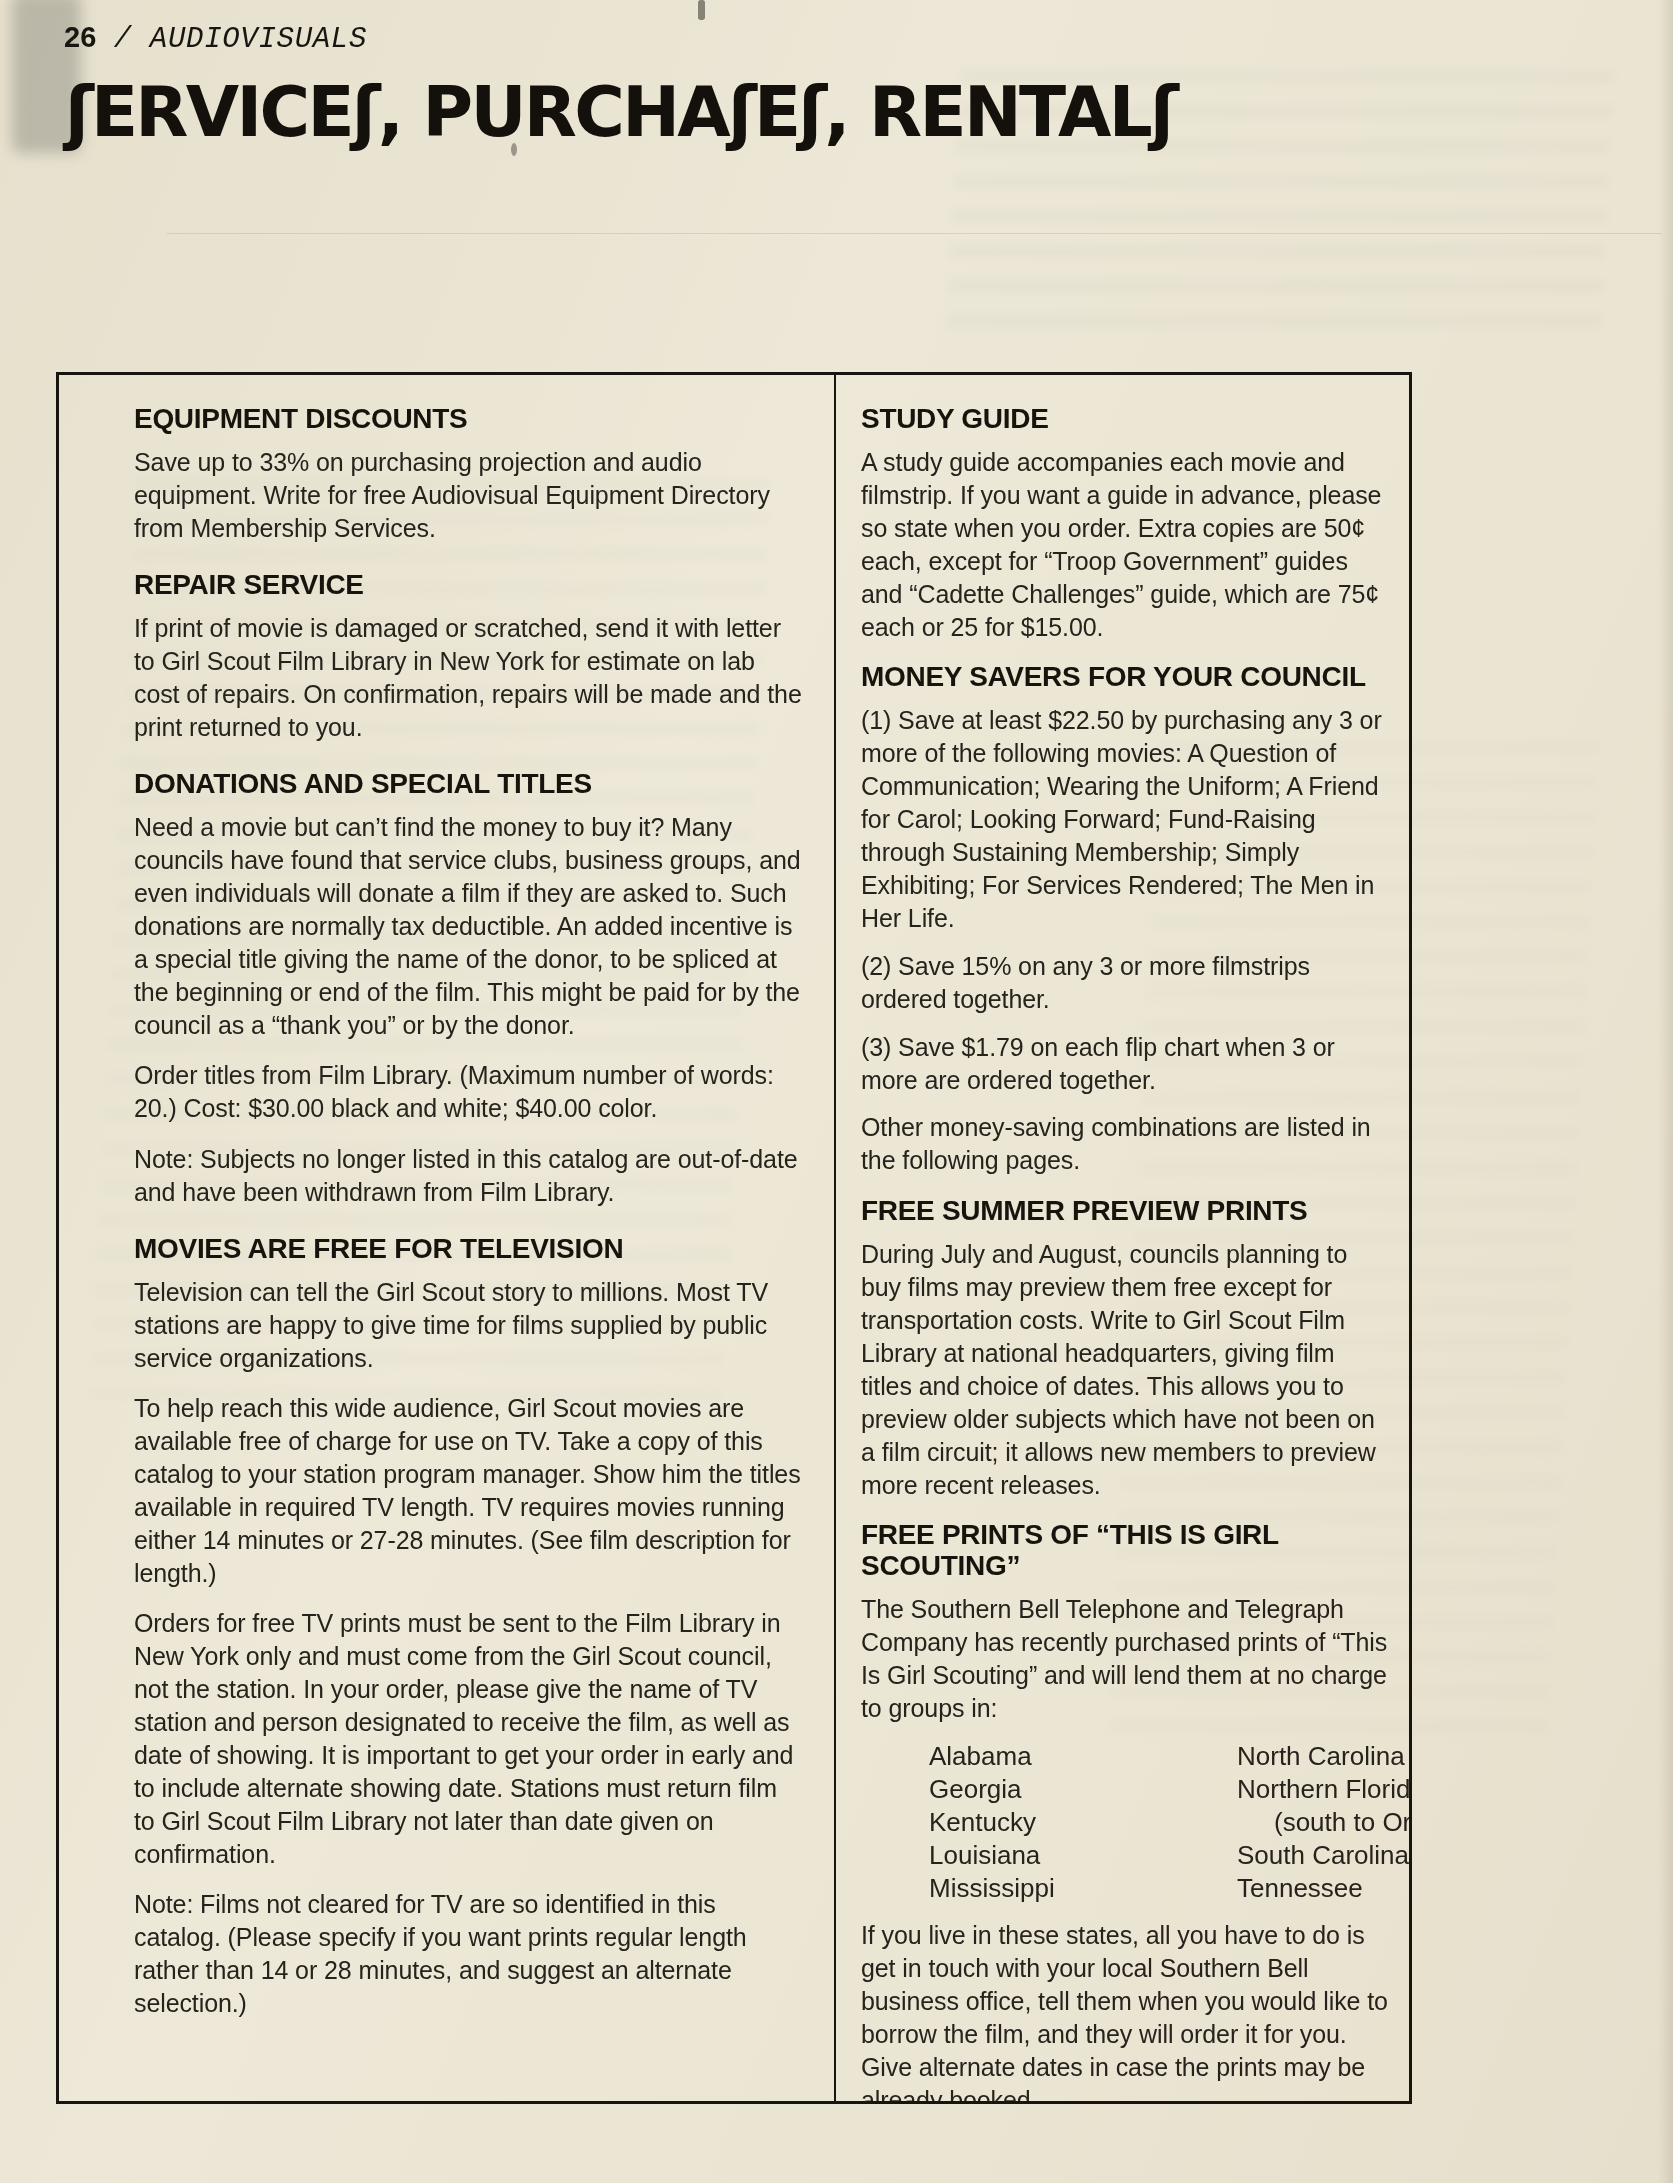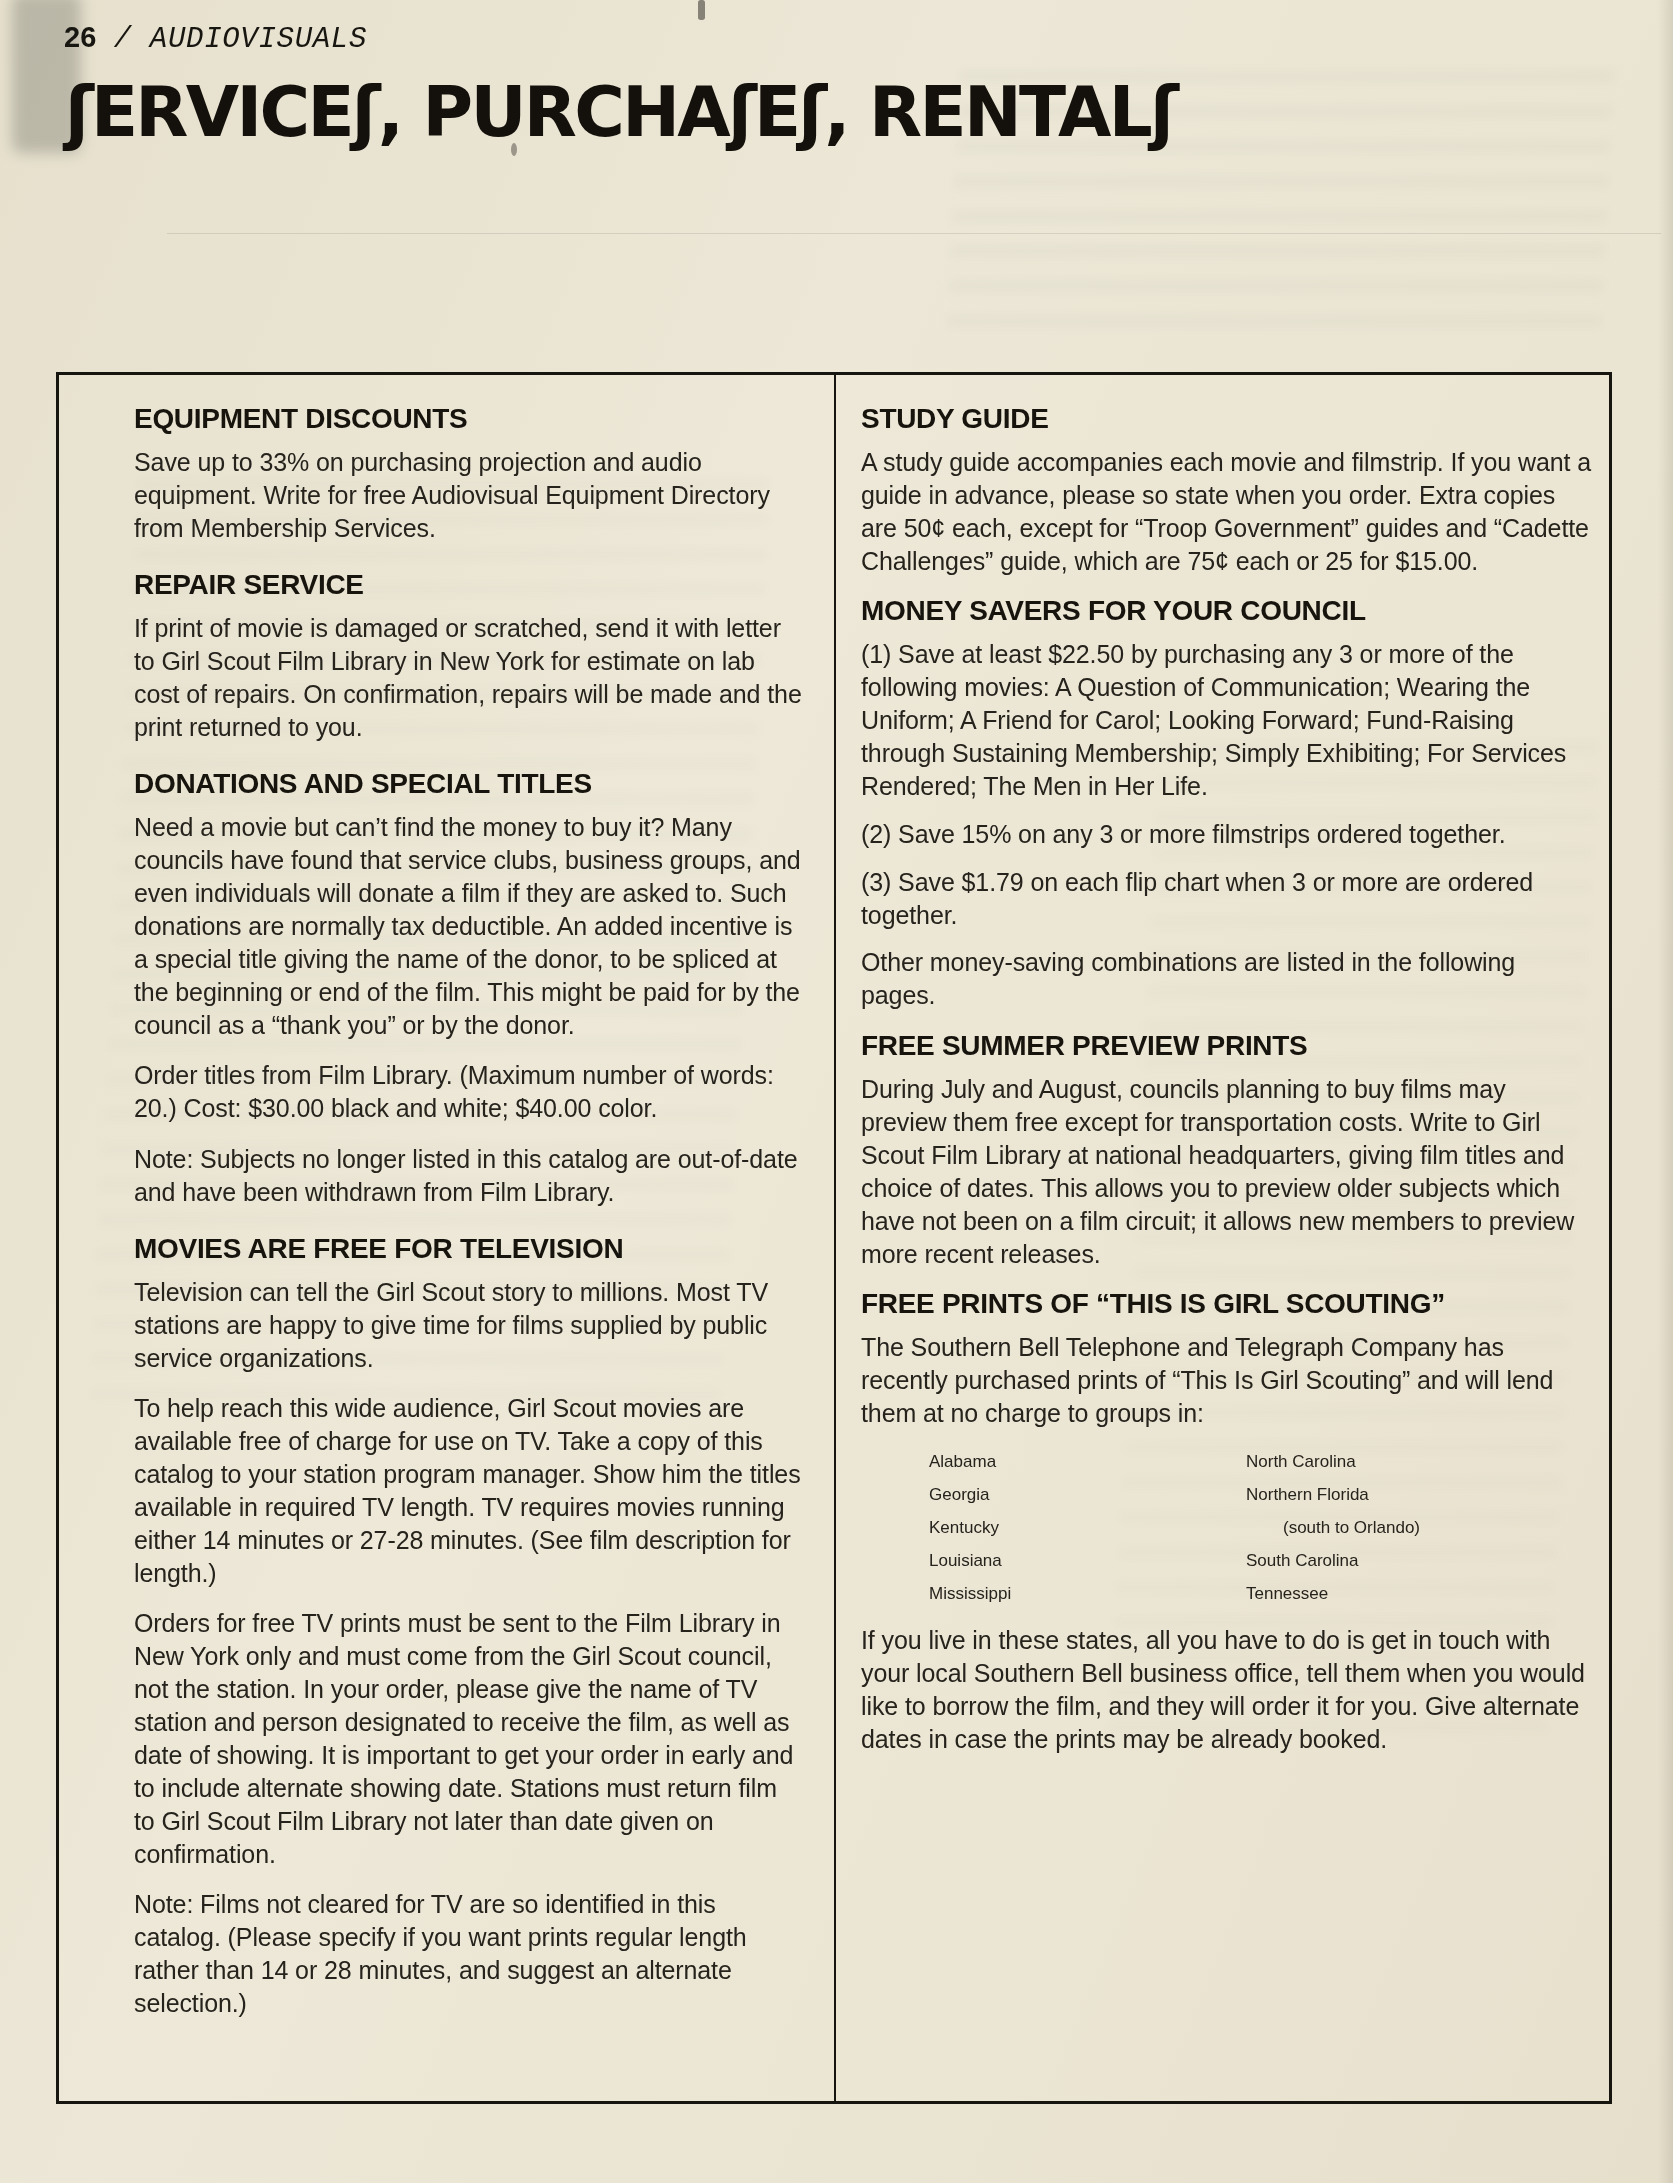--- a/index.html
+++ b/index.html
@@ -25,41 +25,41 @@
   .page-header{position:absolute;left:64px;top:20px;font-size:29px;line-height:35px;color:#181611;white-space:nowrap;}
   .page-num{font-weight:bold;text-align:center;}
   .section-label{font-style:italic;margin-left:9.3px;letter-spacing:0.7px;font-family:Liberation Mono, monospace;}
   .page-title{
     position:absolute;left:65px;top:72px;margin:0;
     font-family:"DejaVu Sans",sans-serif;font-weight:bold;font-size:69px;line-height:80px;
     letter-spacing:-2.7px;color:#14110c;white-space:nowrap;
   }
   
   .content-box{
-    position:absolute;left:56px;top:372px;width:1556px;height:1732px;box-sizing:border-box;
+    position:absolute;left:56px;top:372px;width:1356px;height:1732px;box-sizing:border-box;
     border:3.3px solid #17150f;display:grid;grid-template-columns:777px 1fr;background:rgba(255,253,244,.06);
   }
   .col{box-sizing:border-box;overflow:hidden;}
   .col-left{border-right:2.7px solid #17150f;padding:28px 31px 6.7px 75px;}
   .col-right{padding:28px 17.3px 6.7px 25px;}
   .heading{
     font-size:28px;line-height:31px;font-weight:bold;letter-spacing:-0.3px;
     color:#17140e;margin:17.3px 0 12px;
   }
   .col-left .heading{margin-top:24px;}
   .doc-section:first-child .heading{margin-top:0;}
   .para{
     font-size:25px;line-height:33px;margin:0 0 14.7px;color:#26231d;
     white-space:pre-line;letter-spacing:-0.1px;
   }
   .col-left .para{margin-bottom:17.3px;}
   .states-grid{
-    display:grid;grid-template-columns:293px auto;column-gap:24px;
+    display:grid;grid-template-columns:293px auto;column-gap:15px;
     padding-left:68px;margin:1.3px 0 14.7px;
-    font-size:17px;line-height:33px;color:#26231d;
+    font-size:26px;line-height:33px;color:#26231d;
   }
   .state-item{white-space:nowrap;}
   .state-item.paren{padding-left:37px;}
 </style>
 </head>
 <body>
 
 <div class="artifact shadow-topleft"></div>
 <div class="artifact crease"></div>
 <div class="artifact fleck-top"></div>

